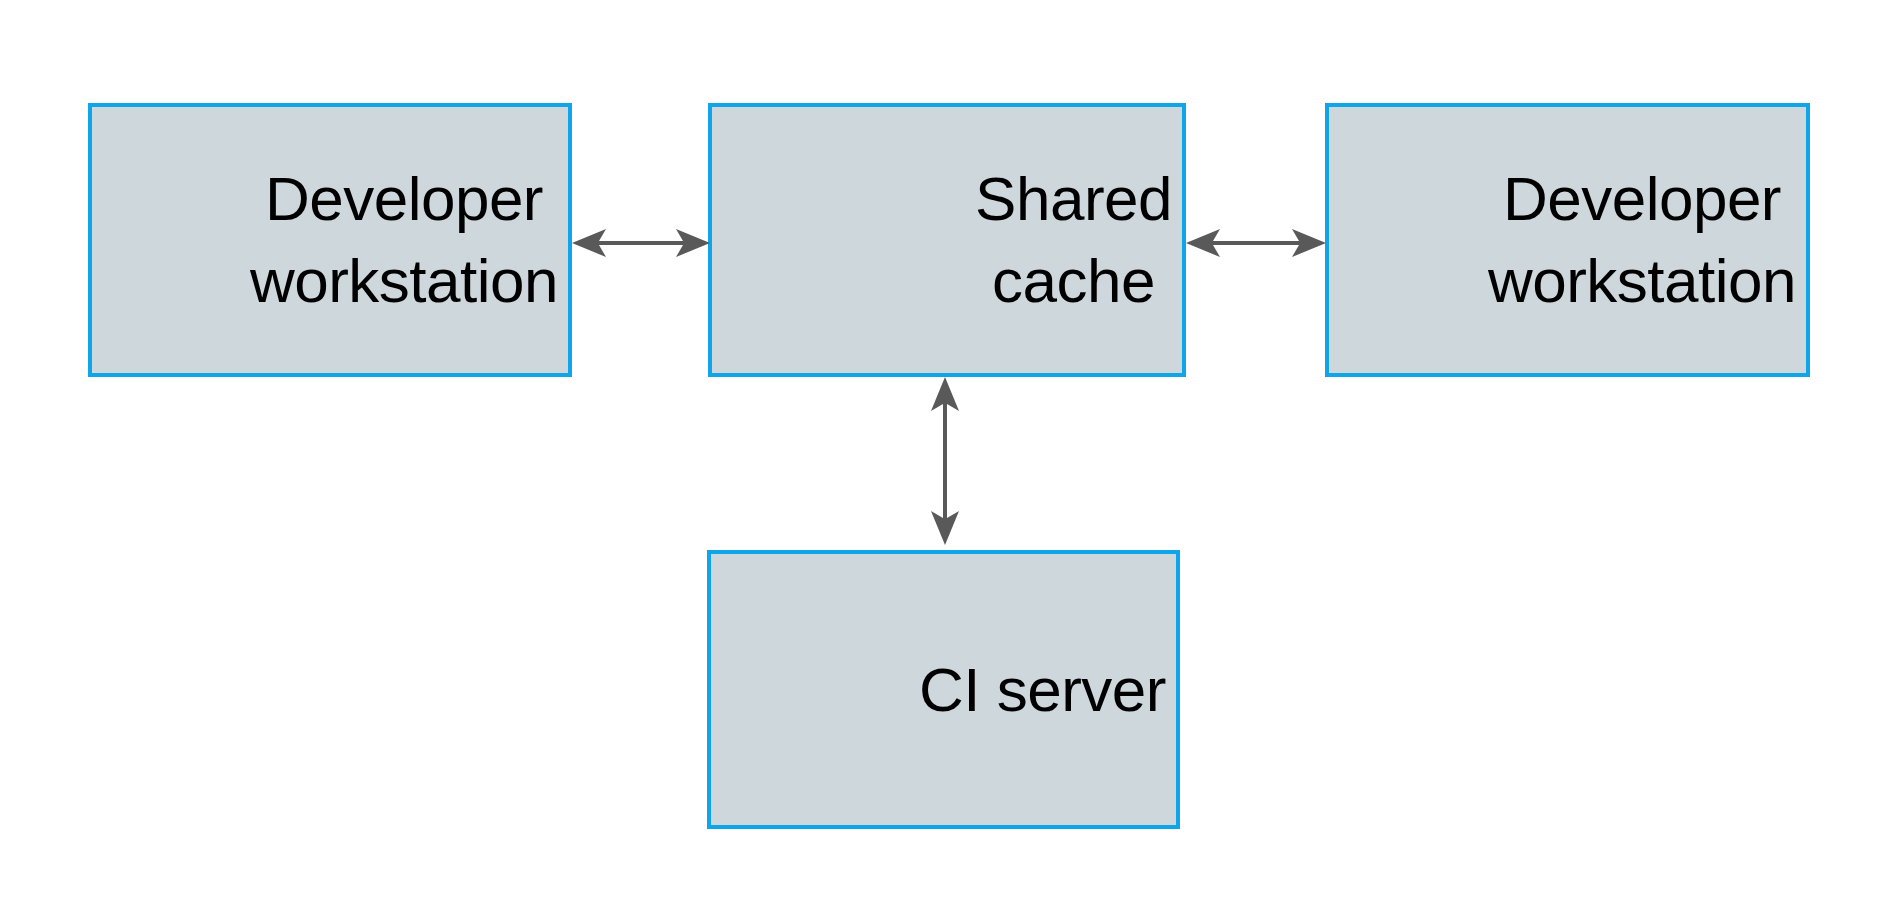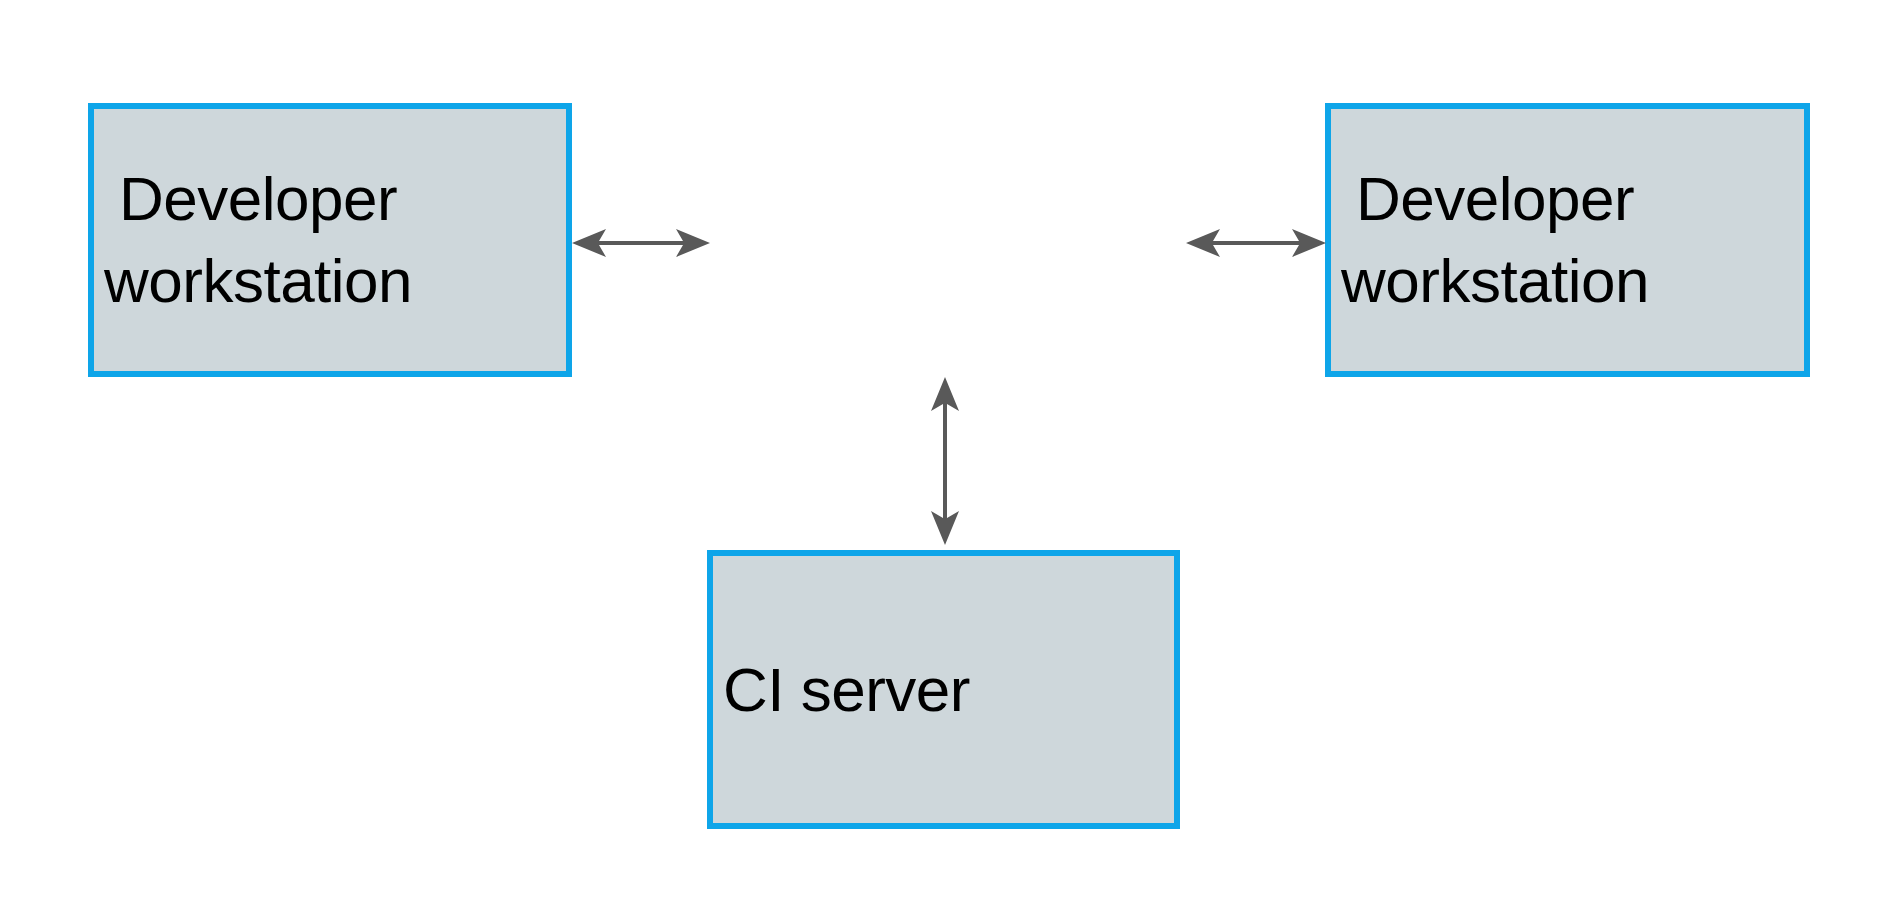--- a/index.html
+++ b/index.html
@@ -15,24 +15,24 @@
     position: relative;
     width: 1900px;
     height: 922px;
     background: #ffffff;
     overflow: hidden;
   }
   .node {
     position: absolute;
     box-sizing: border-box;
     background: #ced7db;
-    border: 6px solid #0ea5e9;
+    border: 4px solid #0ea5e9;
     display: flex;
     align-items: center;
-    justify-content: flex-start;
+    justify-content: flex-end;
     text-align: center;
   }
   .node-label {
     font-family: "Liberation Sans", sans-serif;
     font-size: 62px;
     font-weight: 400;
     line-height: 1.32;
     color: #000000;
     letter-spacing: -0.5px;
     white-space: pre-line;
@@ -54,20 +54,24 @@
 </head>
 <body>
 
 <div id="canvas">
 
   <div class="node" id="node-dev-left">
     <span class="node-label">Developer
 workstation</span>
   </div>
 
+  <div class="node" id="node-shared">
+    <span class="node-label">Shared
+cache</span>
+  </div>
 
   <div class="node" id="node-dev-right">
     <span class="node-label">Developer
 workstation</span>
   </div>
 
   <div class="node" id="node-ci">
     <span class="node-label">CI server</span>
   </div>
 

